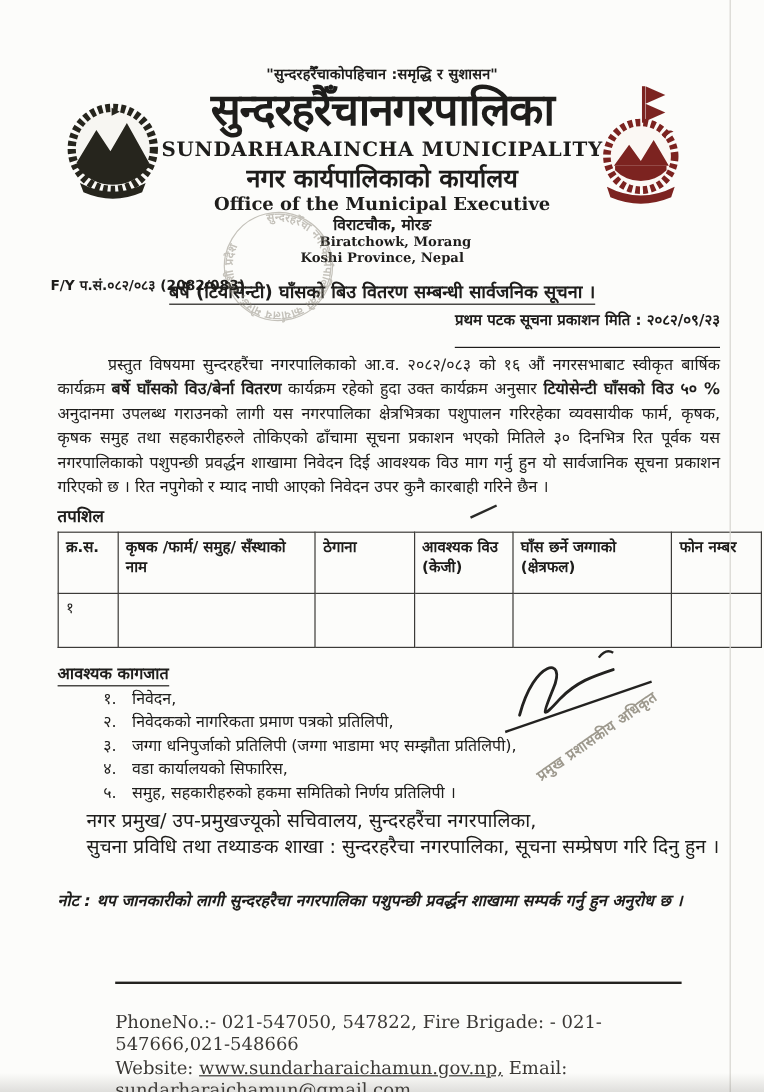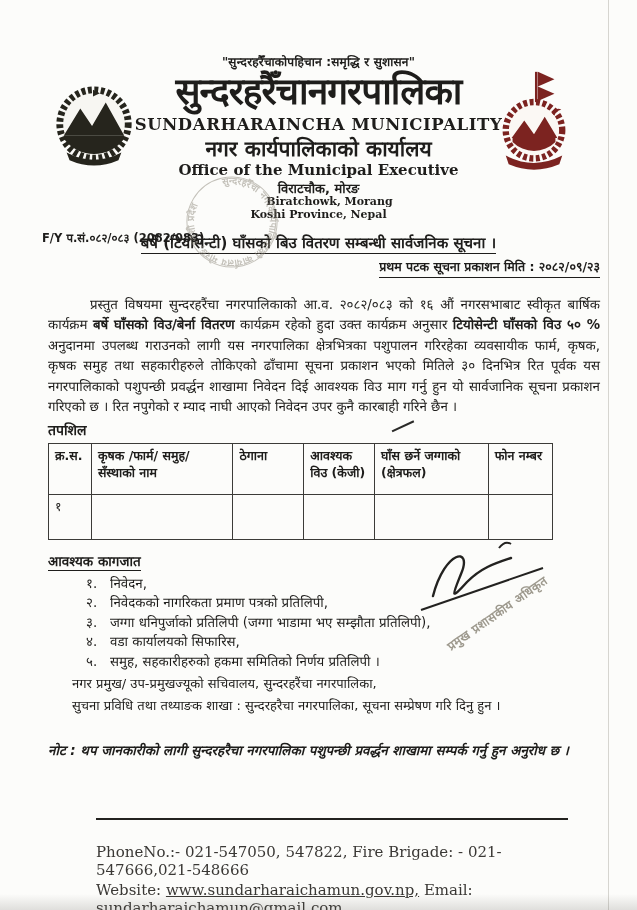--- a/index.html
+++ b/index.html
@@ -23,28 +23,28 @@
   .emblem{position:absolute;}
   .emblem-left{left:50px;top:82px;width:88px;height:88px;}
   .emblem-right{left:490px;top:66px;width:88px;height:112px;}
   .round-stamp{position:absolute;left:182px;top:172px;width:100px;height:100px;opacity:.5;transform:rotate(-14deg);}
   .ref-no{position:absolute;left:42px;top:232px;font-size:11.5px;font-weight:600;text-align:right;}
 
   
   .notice-title{text-align:center;font-size:15px;font-weight:bold;margin-top:10px;}
   .notice-title span{border-bottom:1.6px solid #1e1d1b;padding-bottom:1px;}
   .pub-date{text-align:right;margin-right:37px;font-size:12.5px;font-weight:bold;margin-top:6px;}
-  .pub-date span{border-bottom:1.4px solid #1e1d1b;padding-bottom:3px;}
+  .pub-date span{border-bottom:1.4px solid #1e1d1b;padding-bottom:15px;}
   .body-para{margin:20px 37px 0 48px;font-size:13.3px;line-height:20.5px;text-align:justify;text-indent:42px;}
   .body-para b{font-weight:700;}
   .tapsil{margin:2px 0 0 48px;font-size:14px;font-weight:600;}
   .tick{position:absolute;left:388px;top:412px;width:24px;height:14px;border-bottom:2px solid #2a2a28;transform:rotate(-25deg);}
 
   
-  table.form{border-collapse:collapse;margin:4px 48px 0 48px;width:505px;table-layout:fixed;}
+  table.form{border-collapse:collapse;margin:4px 48px 0 48px;width:587px;table-layout:fixed;}
   table.form th,table.form td{border:1.3px solid #3c3b38;padding:3px 6px;font-size:12.5px;
     font-weight:600;text-align:left;vertical-align:top;}
   table.form th{height:44px;}
   table.form td{height:38px;font-weight:normal;}
   .c0{width:40px;} .c1{width:132px;} .c2{width:66px;} .c3{width:66px;} .c4{width:106px;} .c5{width:60px;}
   .th-center{text-align:center;}
 
   
   .docs-heading{margin:12px 0 0 48px;font-size:13.5px;font-weight:bold;}
   .docs-heading span{border-bottom:1.6px solid #1e1d1b;padding-bottom:1px;}
@@ -53,21 +53,21 @@
   .doc-no{width:24px;}
 
   
   .sign-block{position:absolute;left:415px;top:538px;width:190px;height:120px;pointer-events:none;}
   .sign-svg{position:absolute;left:0;top:0;}
   .officer-stamp{position:absolute;left:18px;top:52px;width:170px;color:#8d887b;opacity:.85;
     font-size:12px;font-weight:bold;transform:rotate(-35deg);letter-spacing:.4px;}
 
   
   .bodh-heading{margin:10px 0 0 48px;font-size:13.5px;font-weight:bold;}
-  .bodh-line{margin:3px 0 0 72px;font-size:13px;line-height:19px;font-weight:500;}
+  .bodh-line{margin:3px 0 0 72px;font-size:16px;line-height:19px;font-weight:500;}
   .note-line{margin:26px 37px 0 48px;font-size:13.4px;font-weight:bold;font-style:italic;}
 
   
   .footer{position:absolute;left:96px;top:818px;width:472px;border-top:2.2px solid #23221f;
     padding-top:21px;text-align:left;font-family:"DejaVu Serif",serif;font-size:15px;color:#3a3835;}
   .footer .line{margin-top:2px;}
   .footer a{color:#3a3835;text-decoration:underline;}
 </style>
 </head>
 <body>

